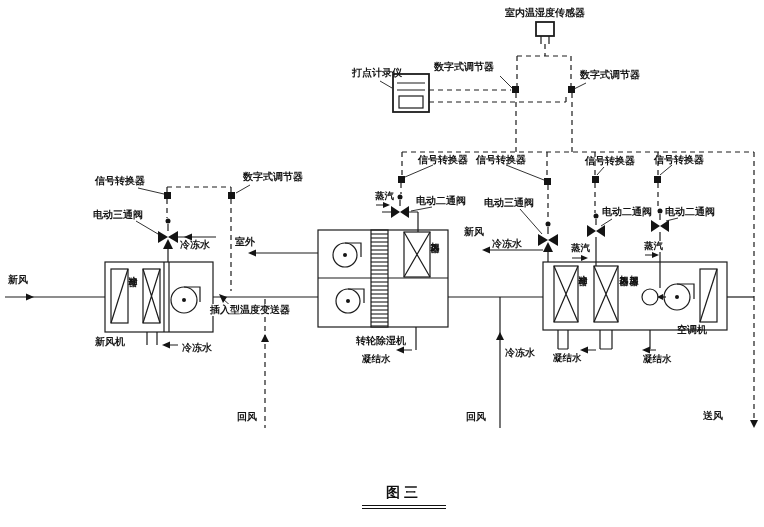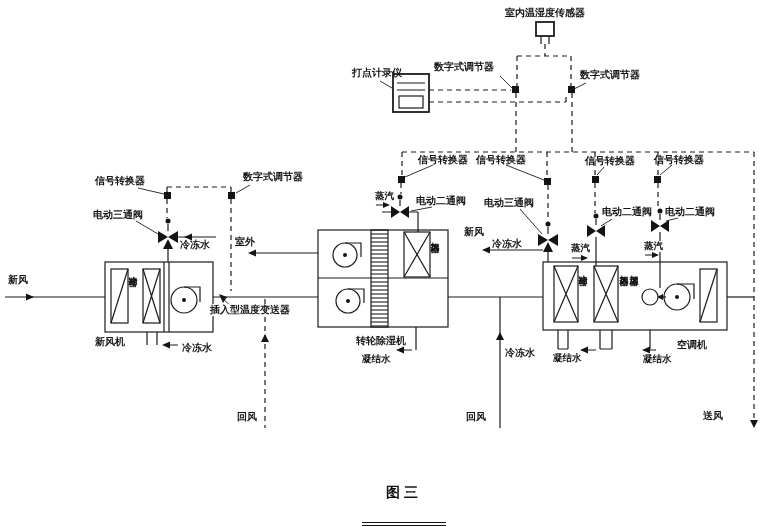--- a/index.html
+++ b/index.html
@@ -6,21 +6,21 @@
   #canvas{position:relative;width:764px;height:527px;background:#fff;overflow:hidden;
           font-family:"DejaVu Sans",sans-serif;}
   #linework{position:absolute;left:0;top:0;}
   .lab{position:absolute;font:700 10px "DejaVu Sans",sans-serif;color:#141414;
        white-space:nowrap;line-height:1.15;text-align:center;}
   .sm{font-size:9.5px;}
   .bg{background:#fff;padding:0 1px;}
   .vlab{position:absolute;writing-mode:vertical-rl;text-orientation:upright;
         font:700 9px "DejaVu Sans",sans-serif;color:#141414;letter-spacing:1px;line-height:1;}
   .caption{position:absolute;font:700 14px "DejaVu Sans",sans-serif;color:#111;
-           width:84px;text-align:center;padding-bottom:20px;border-bottom:4px double #111;
+           width:84px;text-align:center;padding-bottom:3px;border-bottom:4px double #111;
            letter-spacing:4px;}
   .s{stroke:#1c1c1c;stroke-width:1.2;fill:none;}
   .s2{stroke:#1c1c1c;stroke-width:1.8;fill:none;}
   .d{stroke:#1c1c1c;stroke-width:1.2;fill:none;stroke-dasharray:5 4;}
   .p{stroke:#1c1c1c;stroke-width:0.9;fill:none;}
   .f{fill:#141414;stroke:none;}
 </style>
 </head>
 <body>
 
@@ -217,21 +217,21 @@
 
   <div class="lab" style="left:235px;top:236px">室外</div>
   <div class="lab" style="left:8px;top:274px">新风</div>
   <div class="lab" style="left:464px;top:226px">新风</div>
   <div class="lab" style="left:237px;top:411px">回风</div>
   <div class="lab" style="left:466px;top:411px">回风</div>
   <div class="lab" style="left:703px;top:410px">送风</div>
 
   <div class="lab" style="left:95px;top:336px">新风机</div>
   <div class="lab" style="left:356px;top:335px">转轮除湿机</div>
-  <div class="lab" style="left:677px;top:339px">空调机</div>
+  <div class="lab" style="left:677px;top:324px">空调机</div>
 
   <div class="lab sm" style="left:362px;top:354px">凝结水</div>
   <div class="lab sm" style="left:553px;top:353px">凝结水</div>
   <div class="lab sm" style="left:643px;top:354px">凝结水</div>
 
   <div class="vlab" style="left:128px;top:269px">冷却器</div>
   <div class="vlab" style="left:430px;top:235px">加热器</div>
   <div class="vlab" style="left:578px;top:268px">冷却器</div>
   <div class="vlab" style="left:619px;top:268px">加热器</div>
   <div class="vlab" style="left:629px;top:268px">加湿器</div>

